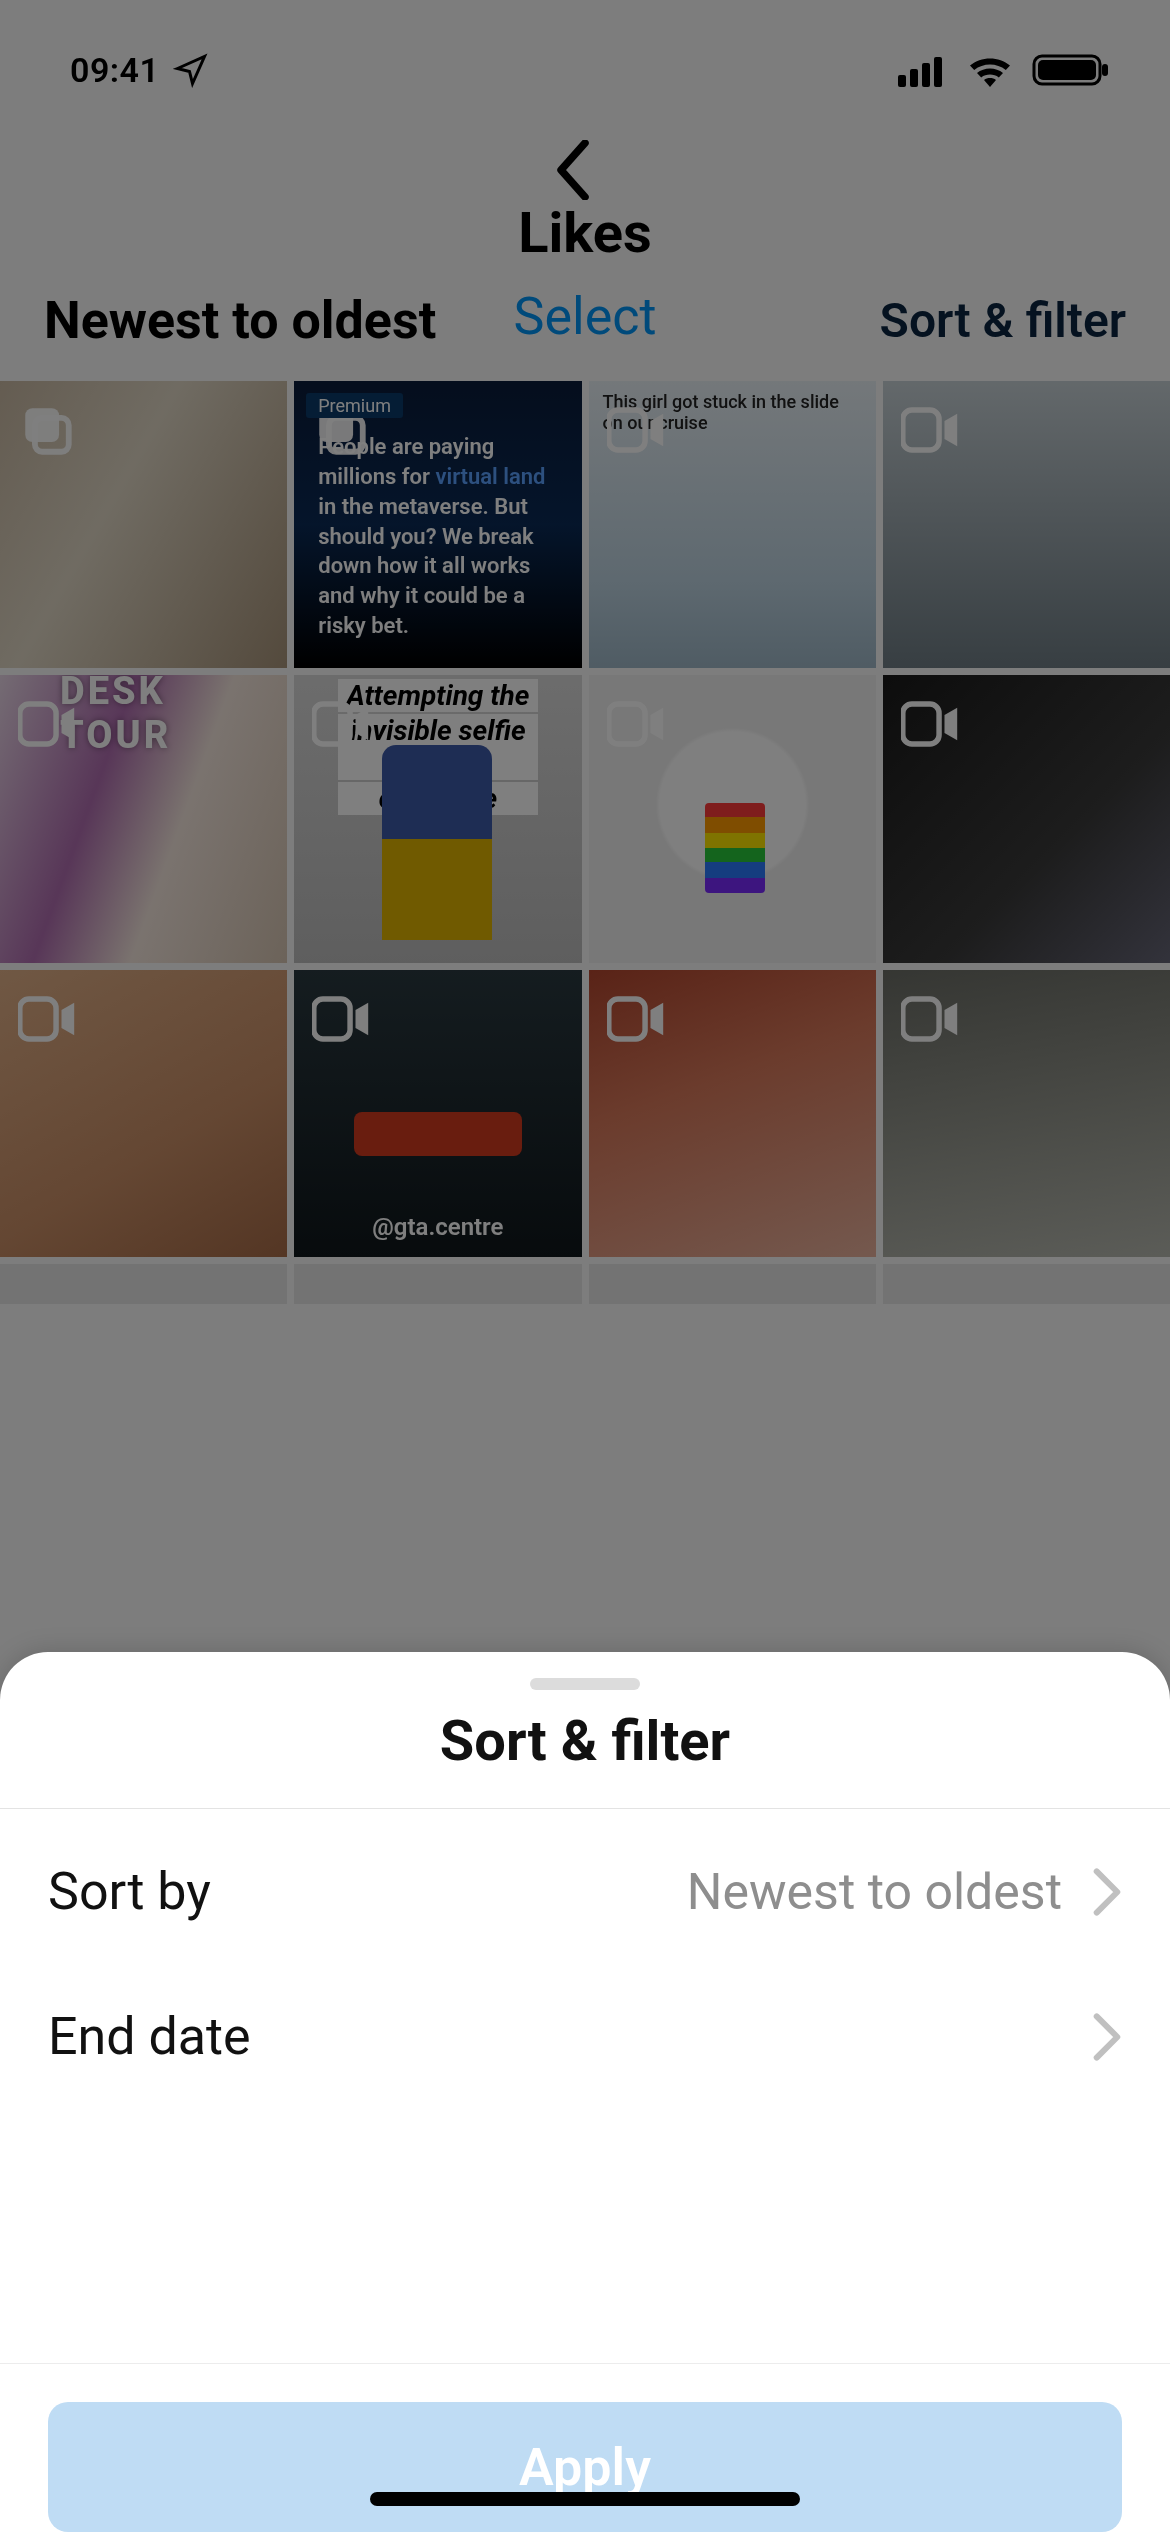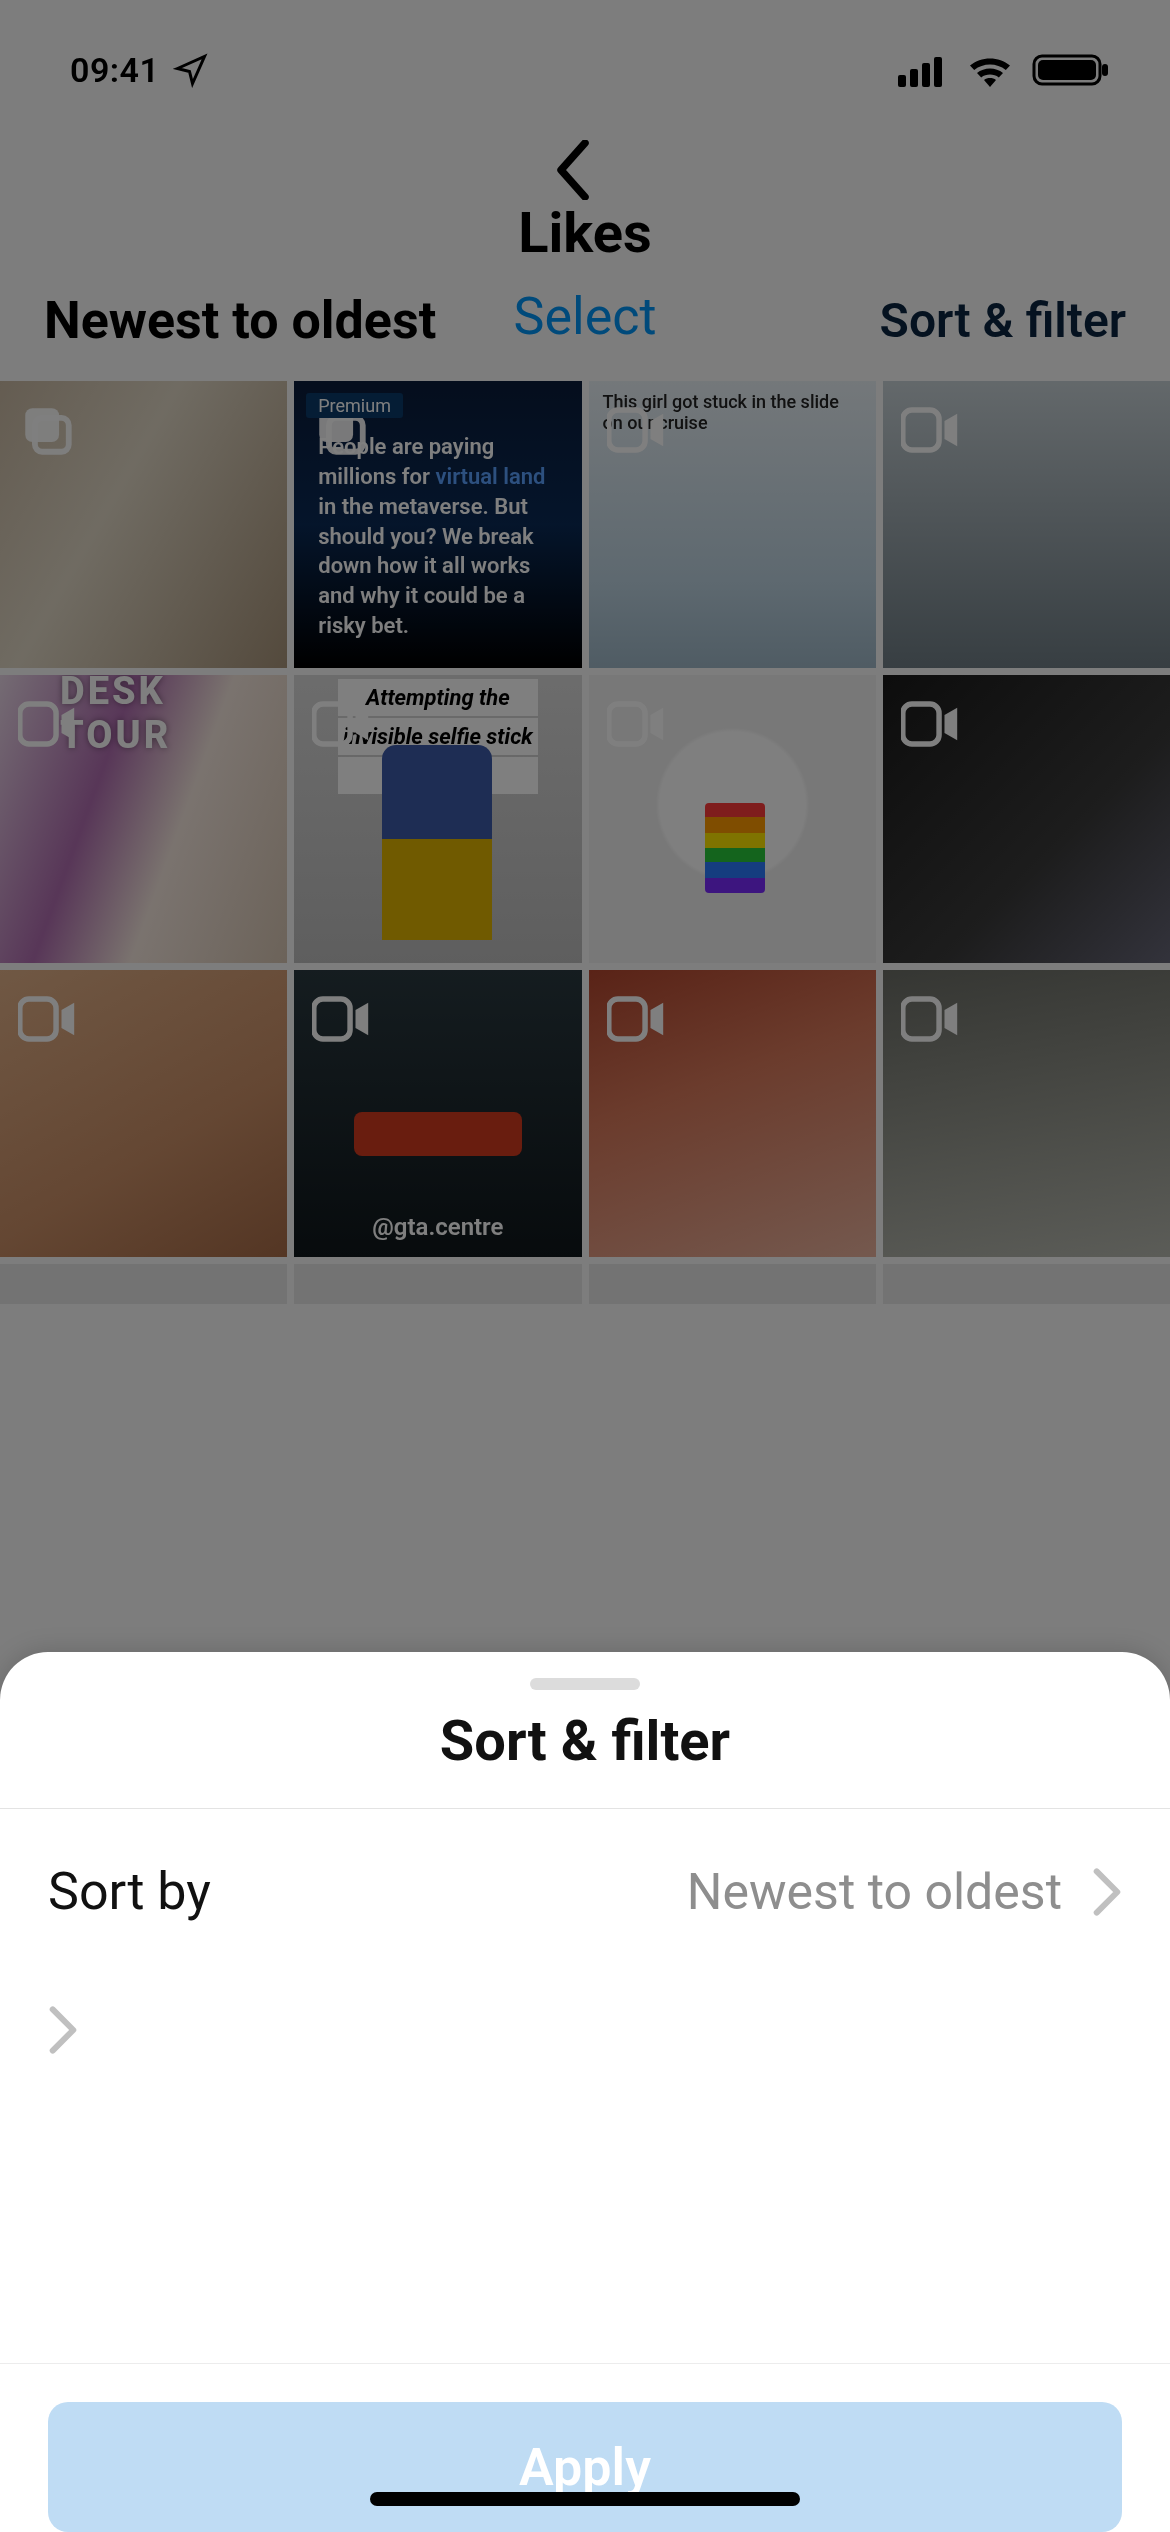--- a/index.html
+++ b/index.html
@@ -38,21 +38,21 @@
     .t2 .premium { position:absolute; top:12px; left:12px; background:#0a3a6a; color:#fff; font-size:18px; padding:2px 12px; border-radius:3px; }
     .t2 .copy { position:absolute; left:24px; right:24px; bottom:28px; color:#fff; font-size:22px; line-height:1.35; font-weight:600; }
     .t2 .copy .hl { color:#5aa0ff; }
     .t3 .cell-inner { background: linear-gradient(180deg,#e8f0f5 0%,#bcd2e0 70%,#9fb8c8 100%); }
     .t3 .cap-top { position:absolute; top:8px; left:10px; right:10px; font-size:18px; color:#222; background:transparent; font-weight:500; }
     .t4 .cell-inner { background: linear-gradient(180deg,#c7d1d6 0%,#6f7d85 100%); }
     .t5 .cell-inner { background: linear-gradient(110deg,#e9d7e7 0%,#b06db0 35%,#f5e7de 60%,#d8c6b3 100%); }
     .t5 .desk { position:absolute; top:-6px; left:60px; color:#fff; font-size:38px; font-weight:800; letter-spacing:3px; text-shadow:0 0 6px rgba(0,0,0,.4);} 
     .t6 .cell-inner { background: linear-gradient(180deg,#d9d9d9 0%,#bdbdbd 100%); }
     .t6 .chal { position:absolute; top:4px; left:44px; right:44px; text-align:center; }
-    .t6 .chal span{ display:block; background:#fff; color:#000; font-size:22px; font-style:italic; font-weight:700; padding:6px 4px; margin-bottom:2px;}
+    .t6 .chal span{ display:block; background:#fff; color:#000; font-size:28px; font-style:italic; font-weight:700; padding:0 4px; margin-bottom:2px;}
     .t6 .person{ position:absolute; left:88px; top:70px; width:110px; height:195px; background:linear-gradient(180deg,#3d5aa8 0 48%,#e0b400 48% 100%); border-radius:14px 14px 0 0;}
     .t7 .cell-inner { background: radial-gradient(circle at 50% 45%, #fff 0 34%, #f0f0f0 36% 100%); }
     .t7 .rainbow{position:absolute;left:116px;top:128px;width:60px;height:90px;background:linear-gradient(180deg,#ff3b3b 0 16%,#ff9a00 16% 33%,#ffe600 33% 50%,#29c93b 50% 66%,#2b7bff 66% 83%,#7a2bff 83% 100%);border-radius:4px;}
     .t8 .cell-inner { background: linear-gradient(135deg,#1a1a1a 0%,#3a3a3a 60%,#667 100%); }
     .t9 .cell-inner { background: linear-gradient(150deg,#e0b088 0%,#c98e66 60%,#a86c48 100%); }
     .t10 .cell-inner { background: linear-gradient(180deg,#2a3940 0%,#0f171b 100%); }
     .t10 .car{position:absolute;left:60px;right:60px;top:142px;height:44px;background:#d23a1f;border-radius:8px;}
     .t10 .tag{position:absolute;left:0;right:0;bottom:16px;text-align:center;color:#fff;font-size:24px;font-weight:600;}
     .t11 .cell-inner { background: linear-gradient(160deg,#b3462e 0%,#d7785a 40%,#e9b29d 100%); }
     .t12 .cell-inner { background: linear-gradient(170deg,#6b6d66 0%,#9a9c93 60%,#b7b9b0 100%); }
@@ -258,20 +258,21 @@
         <div class="row-right">
           <div class="row-value">Newest to oldest</div>
           <svg class="chev" viewBox="0 0 16 28">
               <path d="M2 2 L14 14 L2 26" fill="none" stroke="#c0c0c0" stroke-width="3.5" stroke-linecap="round" stroke-linejoin="round"></path>
             </svg>
         </div>
       </div>
 
 
       <div class="row">
+        <div class="row-label">End date</div>
         <div class="row-right">
           <svg class="chev" viewBox="0 0 16 28">
               <path d="M2 2 L14 14 L2 26" fill="none" stroke="#c0c0c0" stroke-width="3.5" stroke-linecap="round" stroke-linejoin="round"></path>
             </svg>
         </div>
       </div>
     </div>
 
     <div class="sheet-spacer"></div>
     <div class="sheet-footer-sep"></div>

